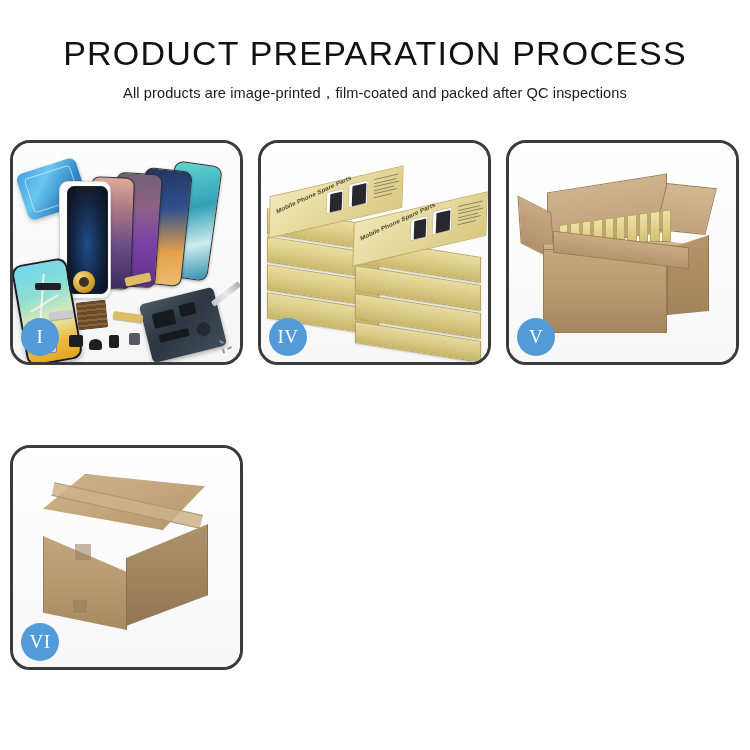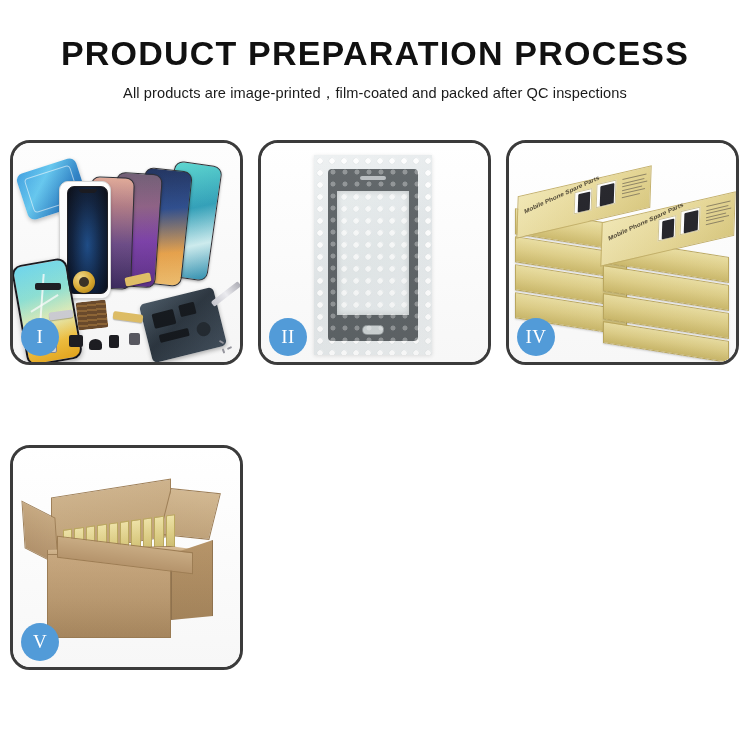--- a/index.html
+++ b/index.html
@@ -8,21 +8,21 @@
     background: #ffffff;
     font-family: "Liberation Sans", sans-serif;
     overflow: hidden;
   }
   .page { position: relative; width: 750px; height: 750px; background: #fff; }
 
   
   .header { text-align: center; padding-top: 36px; }
   .title {
     font-size: 34px;
-    font-weight: 700;
+    font-weight: 400;
     letter-spacing: 1.2px;
     color: #111111;
     line-height: 1.05;
     white-space: nowrap;
   }
   .subtitle {
     margin-top: 12px;
     font-size: 14.6px;
     font-weight: 400;
     color: #1a1a1a;
@@ -430,34 +430,20 @@
         <div class="screws">
             <i></i>
             <i></i>
             <i></i>
           </div>
         <div class="grain"></div>
       </div>
       <div class="badge">I</div>
     </div>
 
-    <div class="panel">
-      <div class="panel-stage">
-        <div class="bw-bg"></div>
-        <div class="bubblewrap">
-          <div class="glassframe">
-            <span class="earp"></span>
-            <span class="homebtn"></span>
-          </div>
-          <div class="bw-overlay"></div>
-        </div>
-        <div class="grain"></div>
-      </div>
-      <div class="badge">II</div>
-    </div>
 
 
     <div class="panel">
       <div class="panel-stage">
         <div class="p4-bg"></div>
         <div class="kstack">
 
           <div class="kbox" style="left:2px;  top:56px;  width:112px; height:26px; transform:skewY(9deg);"></div>
           <div class="kbox" style="left:2px;  top:84px;  width:112px; height:26px; transform:skewY(9deg);"></div>
           <div class="kbox" style="left:2px;  top:112px; width:112px; height:26px; transform:skewY(9deg);"></div>
@@ -530,15 +516,28 @@
         </div>
         <div class="flap-front"></div>
         <div class="carton-rim"></div>
         <div class="carton-side"></div>
         <div class="carton-front"></div>
         <div class="grain"></div>
       </div>
       <div class="badge">V</div>
     </div>
 
+    <div class="panel">
+      <div class="panel-stage">
+        <div class="p6-bg"></div>
+        <div class="sc-top"></div>
+        <div class="sc-tape"></div>
+        <div class="sc-left"></div>
+        <div class="sc-right"></div>
+        <div class="sc-seam sc-s1"></div>
+        <div class="sc-seam sc-s2"></div>
+        <div class="grain"></div>
+      </div>
+      <div class="badge">VI</div>
+    </div>
 
   </div>
 </div>
 
 </body></html>

